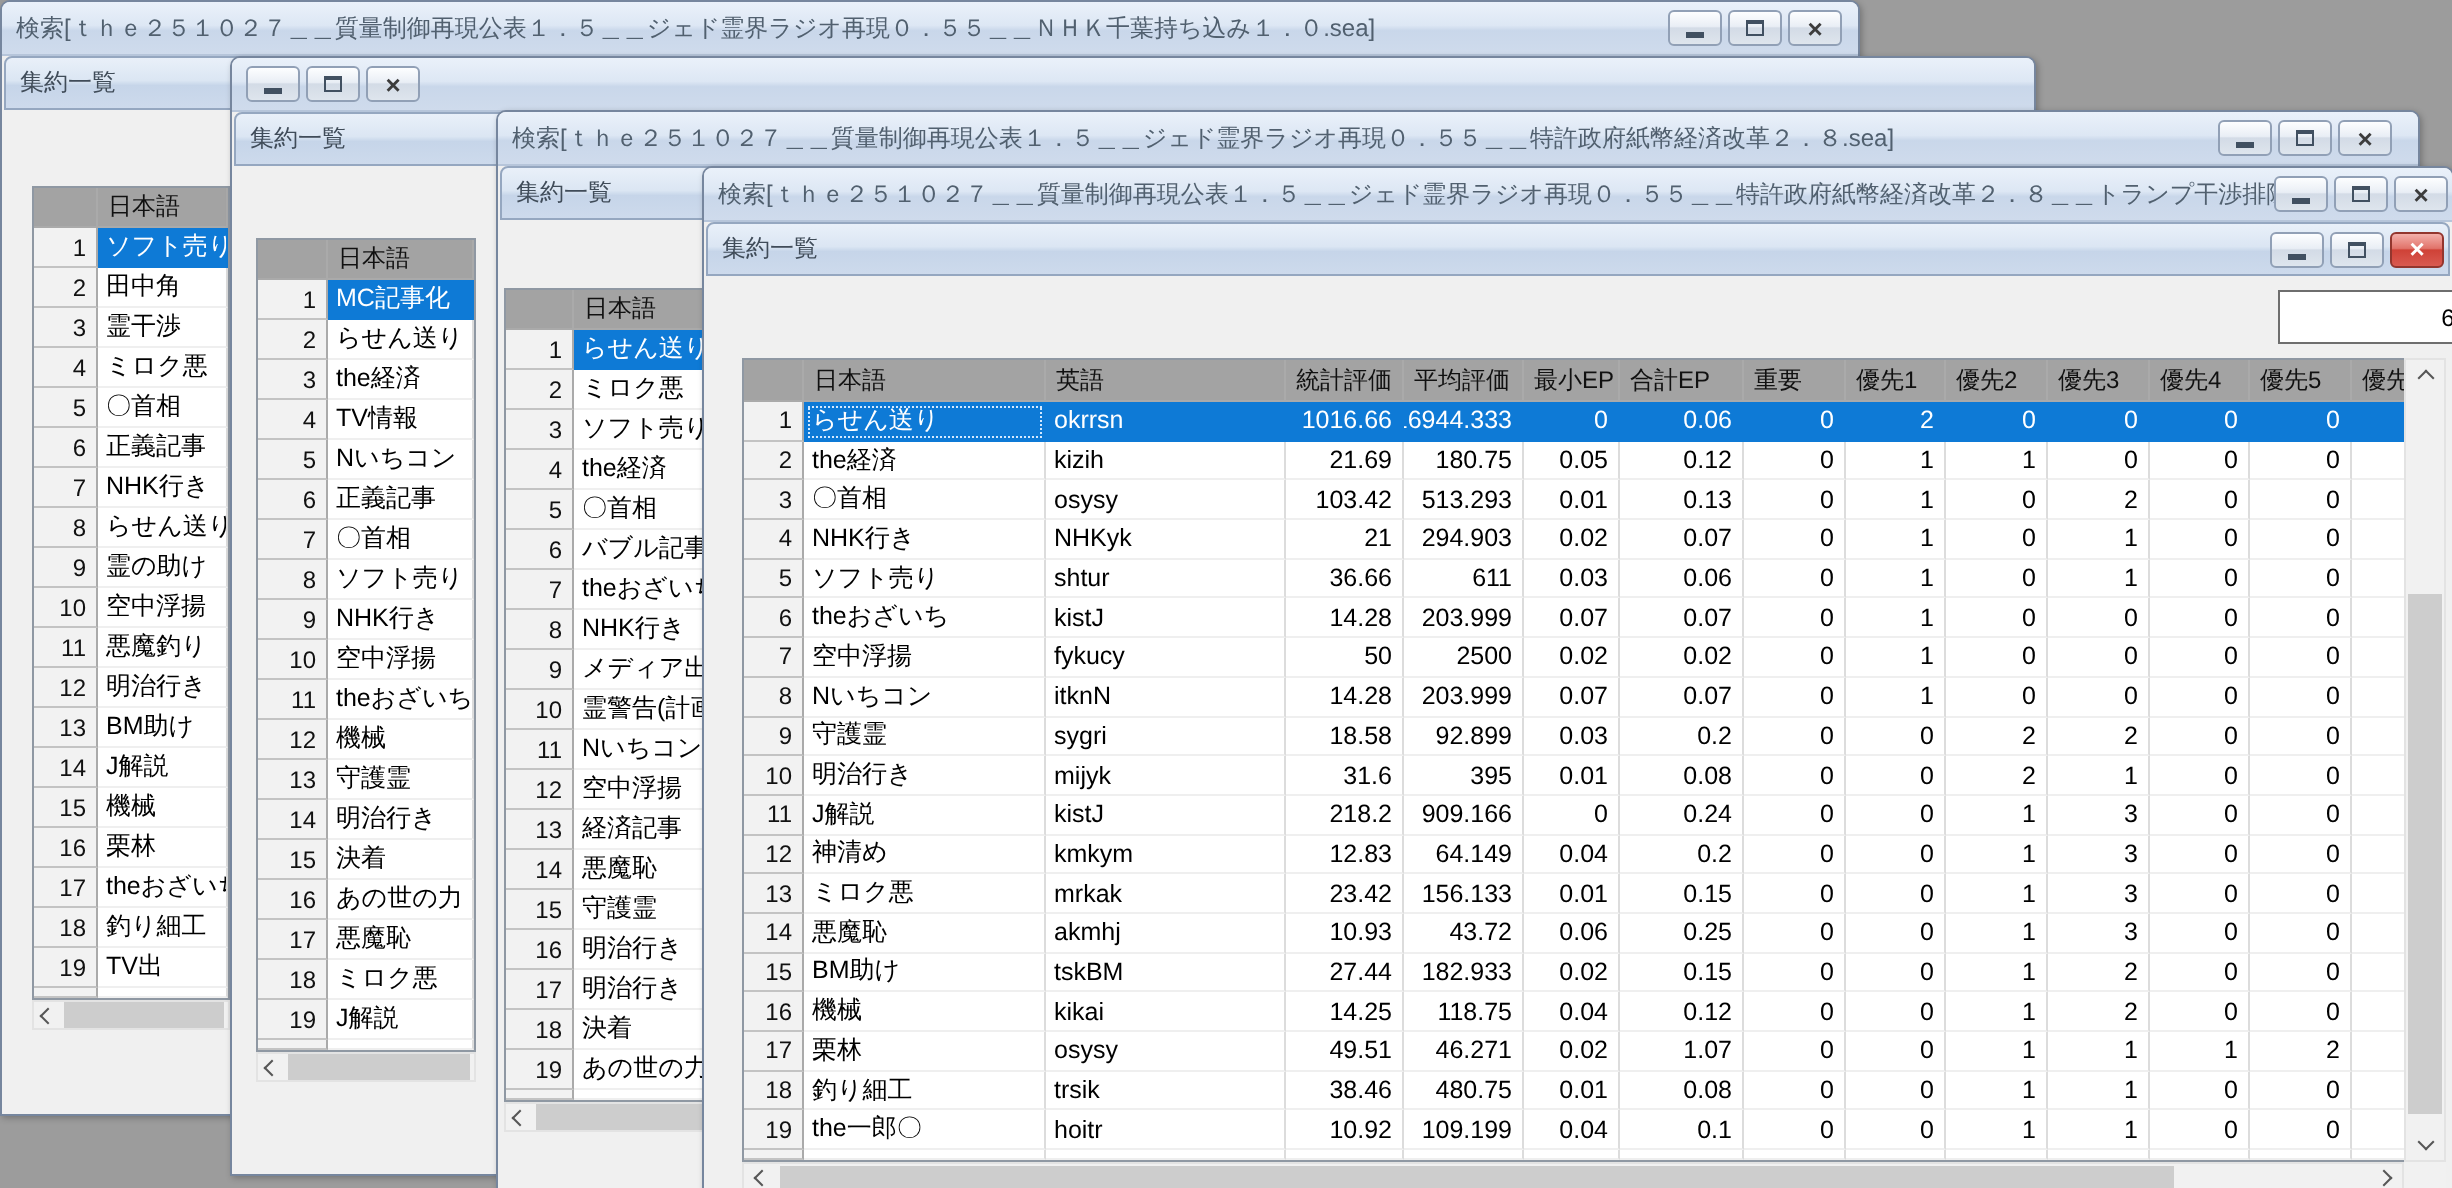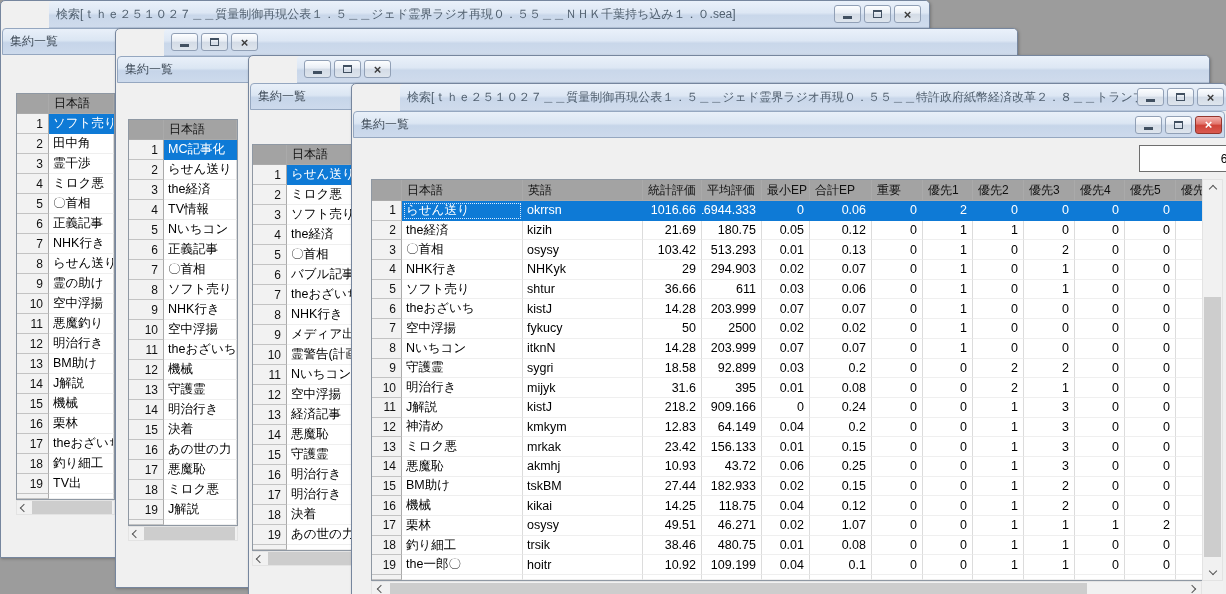--- a/index.html
+++ b/index.html
@@ -9,21 +9,21 @@
   .desktop{position:absolute;inset:0;background:#9c9c9c;}
 
   
   .window{position:absolute;background:#f0f0f0;border:1px solid #76869e;
           border-radius:5px 5px 0 0;box-sizing:border-box;
           box-shadow:1px 1px 3px rgba(0,0,0,.25);}
   .titlebar{position:absolute;left:0;top:0;right:0;height:27px;
             background:linear-gradient(180deg,#eaf1fa 0%,#dde7f4 45%,#c9d7ea 55%,#cfdbec 100%);
             border-radius:4px 4px 0 0;border-bottom:1px solid #b6c5da;
             display:flex;align-items:center;padding:0 0 0 7px;box-sizing:border-box;
-            white-space:nowrap;overflow:hidden;margin-left:48px;}
+            white-space:nowrap;overflow:hidden;}
   .title{color:#51606f;flex:1 1 auto;white-space:nowrap;overflow:hidden;}
   .btns{display:flex;gap:3px;flex:0 0 auto;align-items:center;}
   .wbtn{width:27px;height:18px;border:1px solid #91a0b6;border-radius:3px;
         background:linear-gradient(180deg,#fdfeff 0%,#e9eef5 45%,#d3dbe6 50%,#dee5ed 100%);
         display:flex;align-items:center;justify-content:center;box-sizing:border-box;}
   .wbtn.red{background:linear-gradient(180deg,#f4b0ab 0%,#e1736a 45%,#cf4237 50%,#d95a50 100%);
             border-color:#93362e;}
   .g-min{width:9px;height:3px;background:#415061;margin-top:7px;}
   .wbtn.red .g-close{color:#fff;}
   .g-max{width:9px;height:8px;border:1px solid #415061;border-top-width:2px;box-sizing:border-box;background:transparent;}
@@ -202,20 +202,21 @@
     <div class="sb" style="left:12px;top:497px;width:110px;height:15px;">
       <span class="sbtn" style="left:0;top:0;width:14px;height:13px;">
           <span class="chev l"></span>
         </span>
       <div class="thumb" style="left:15px;top:0;height:13px;width:91px;"></div>
     </div>
   </div>
 
   <div class="window" style="left:248px;top:55px;width:962px;height:545px;">
     <div class="titlebar">
+      <span class="title">検索[ｔｈｅ２５１０２７＿＿質量制御再現公表１．５＿＿ジェド霊界ラジオ再現０．５５＿＿特許政府紙幣経済改革２．８.sea]</span>
       <span class="btns" style="margin-right:13px;">
         <span class="wbtn">
             <span class="g-min"></span>
           </span>
         <span class="wbtn">
             <span class="g-max"></span>
           </span>
         <span class="wbtn">
             <span class="g-close">×</span>
           </span>
@@ -360,21 +361,21 @@
         <div class="c dc r">0</div>
         <div class="c dc r">1</div>
         <div class="c dc r">0</div>
         <div class="c dc r">2</div>
         <div class="c dc r">0</div>
         <div class="c dc r">0</div>
         <div class="c dc r"></div>
         <div class="c nc">4</div>
         <div class="c dc">NHK行き</div>
         <div class="c dc">NHKyk</div>
-        <div class="c dc r">29</div>
+        <div class="c dc r">21</div>
         <div class="c dc r">294.903</div>
         <div class="c dc r">0.02</div>
         <div class="c dc r">0.07</div>
         <div class="c dc r">0</div>
         <div class="c dc r">1</div>
         <div class="c dc r">0</div>
         <div class="c dc r">1</div>
         <div class="c dc r">0</div>
         <div class="c dc r">0</div>
         <div class="c dc r"></div>

